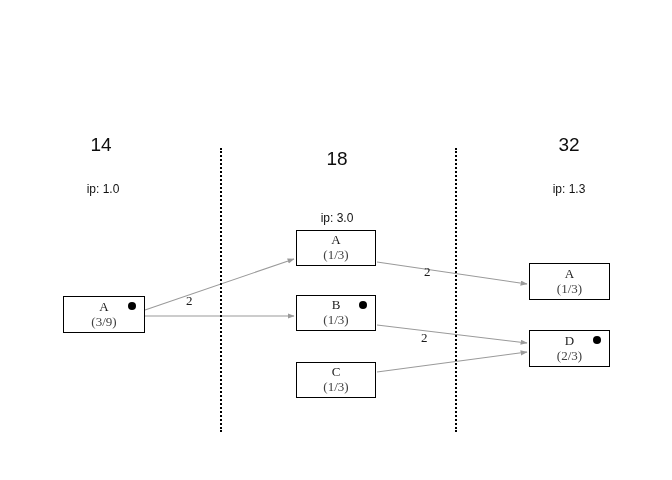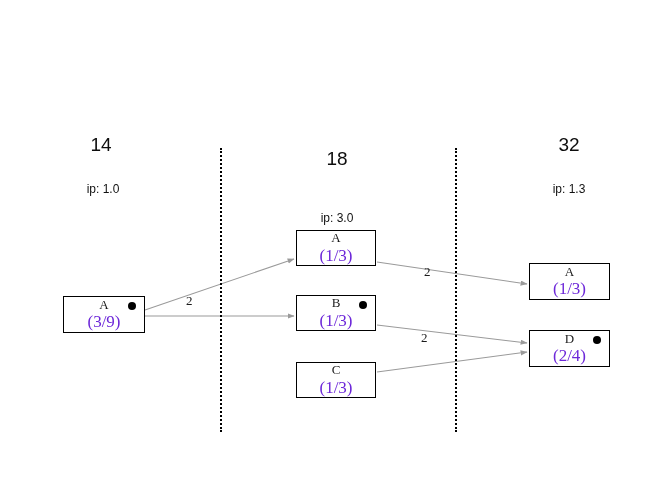--- a/index.html
+++ b/index.html
@@ -50,22 +50,22 @@
     justify-content: center;
     line-height: 1.12;
   }
   .node-label {
     font-family: "Liberation Serif", serif;
     font-size: 13px;
     color: #1a1a1a;
   }
   .node-sub {
     font-family: "Liberation Serif", serif;
-    font-size: 17px;
-    color: #6d28d9;
+    font-size: 13px;
+    color: #404040;
   }
   .node-dot {
     position: absolute;
     width: 8px;
     height: 8px;
     border-radius: 50%;
     background: #000000;
     top: 5px;
     right: 8px;
   }
@@ -136,21 +136,21 @@
       <div class="node" style="left: 296px; top: 362px; width: 80px; height: 36px; border-color: rgb(0, 0, 0);">
         <div class="node-label">C</div>
         <div class="node-sub">(1/3)</div>
       </div>
       <div class="node" style="left: 529px; top: 263px; width: 81px; height: 37px; border-color: rgb(0, 0, 0);">
         <div class="node-label">A</div>
         <div class="node-sub">(1/3)</div>
       </div>
       <div class="node" style="left: 529px; top: 330px; width: 81px; height: 37px; border-color: rgb(0, 0, 0);">
         <div class="node-label">D</div>
-        <div class="node-sub">(2/4)</div>
+        <div class="node-sub">(2/3)</div>
         <span class="node-dot"></span>
       </div>
     </div>
   <div id="edge-labels-layer">
       <div class="edge-label" style="left: 186px; top: 293px;">2</div>
       <div class="edge-label" style="left: 424px; top: 264px;">2</div>
       <div class="edge-label" style="left: 421px; top: 330px;">2</div>
     </div>
 
 </div>

